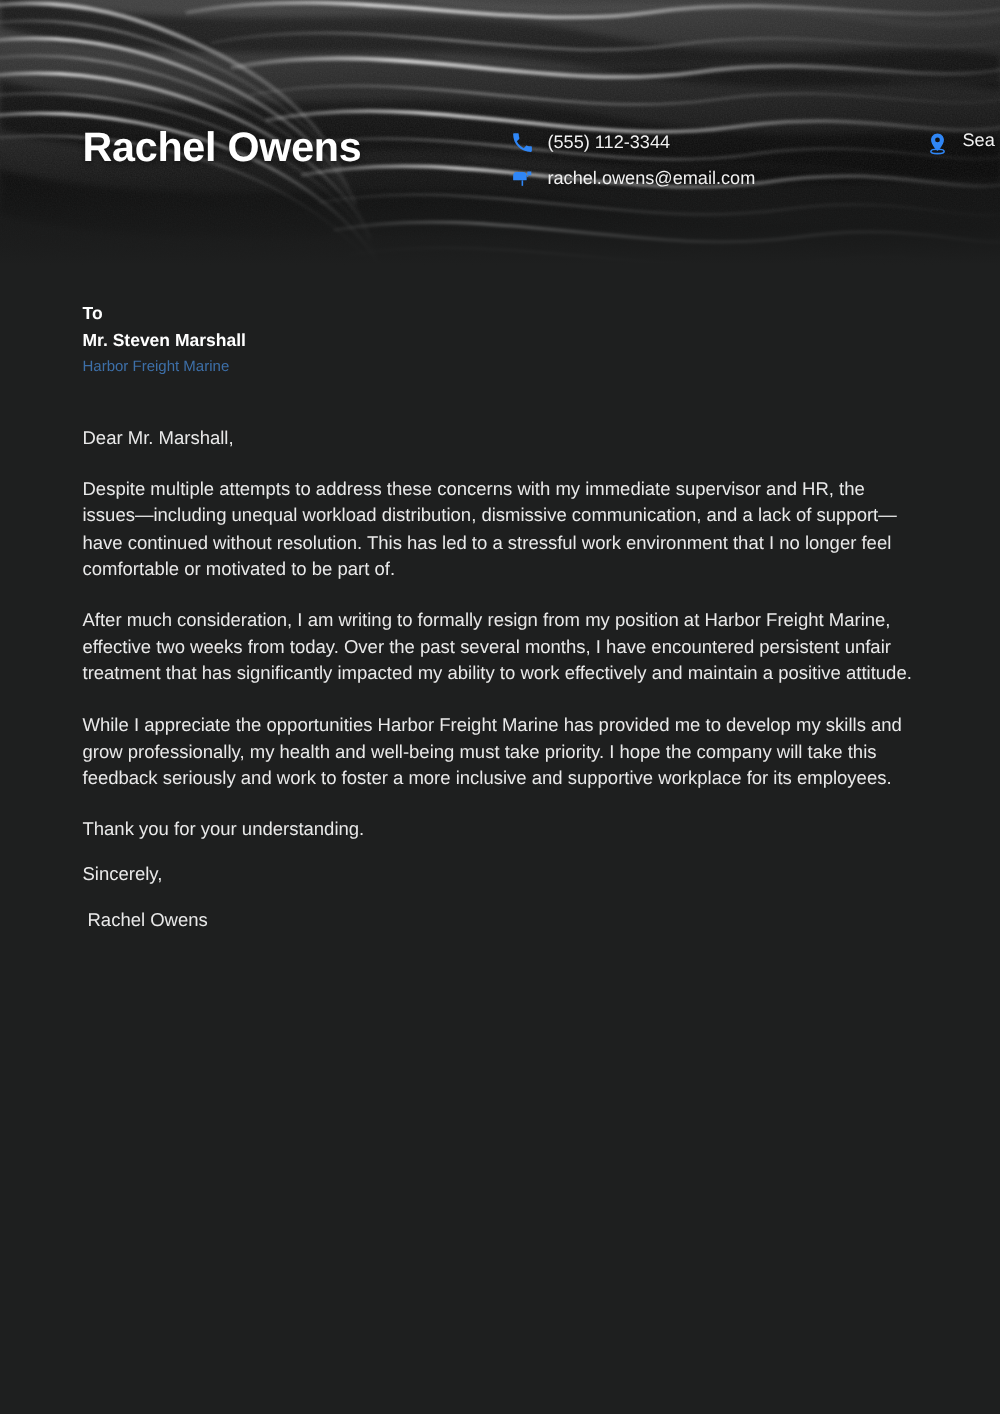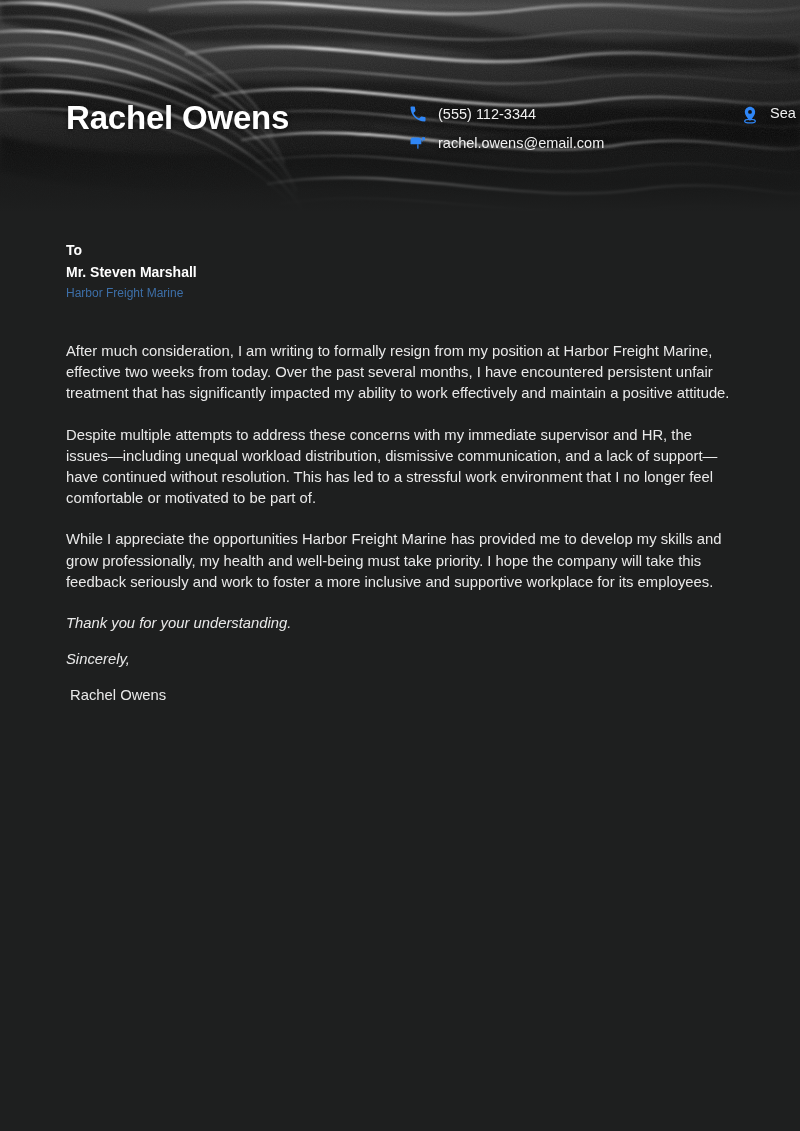--- a/index.html
+++ b/index.html
@@ -135,21 +135,21 @@
     left: 66px;
     top: 129px;
     width: 670px;
   }
   .letter p {
     margin: 0 0 20px 0;
     font-size: 14.8px;
     line-height: 21.2px;
     color: #e9e9e9;
   }
-  .letter p.tight { margin-bottom: 15px; font-style: italic; }
+  .letter p.tight { margin-bottom: 15px; }
   .sig-name {
     margin: 0;
     padding-left: 4px;
     font-size: 14.8px;
     line-height: 21.2px;
     color: #e9e9e9;
   }
 </style>
 </head>
 <body>
@@ -284,22 +284,23 @@
 
   <div class="body-wrap">
 
     <div class="to-block">
       <div class="to-label">To</div>
       <div class="to-name">Mr. Steven Marshall</div>
       <div class="to-company">Harbor Freight Marine</div>
     </div>
 
     <div class="letter">
+      <p>Dear Mr. Marshall,</p>
+      <p>Despite multiple attempts to address these concerns with my immediate supervisor and HR, the issues—including unequal workload distribution, dismissive communication, and a lack of support—have continued without resolution. This has led to a stressful work environment that I no longer feel comfortable or motivated to be part of.</p>
       <p>After much consideration, I am writing to formally resign from my position at Harbor Freight Marine, effective two weeks from today. Over the past several months, I have encountered persistent unfair treatment that has significantly impacted my ability to work effectively and maintain a positive attitude.</p>
-      <p>Despite multiple attempts to address these concerns with my immediate supervisor and HR, the issues—including unequal workload distribution, dismissive communication, and a lack of support—have continued without resolution. This has led to a stressful work environment that I no longer feel comfortable or motivated to be part of.</p>
       <p>While I appreciate the opportunities Harbor Freight Marine has provided me to develop my skills and grow professionally, my health and well-being must take priority. I hope the company will take this feedback seriously and work to foster a more inclusive and supportive workplace for its employees.</p>
       <p class="tight">Thank you for your understanding.</p>
       <p class="tight">Sincerely,</p>
       <p class="sig-name">Rachel Owens</p>
     </div>
 
   </div>
 
 </div>
 

